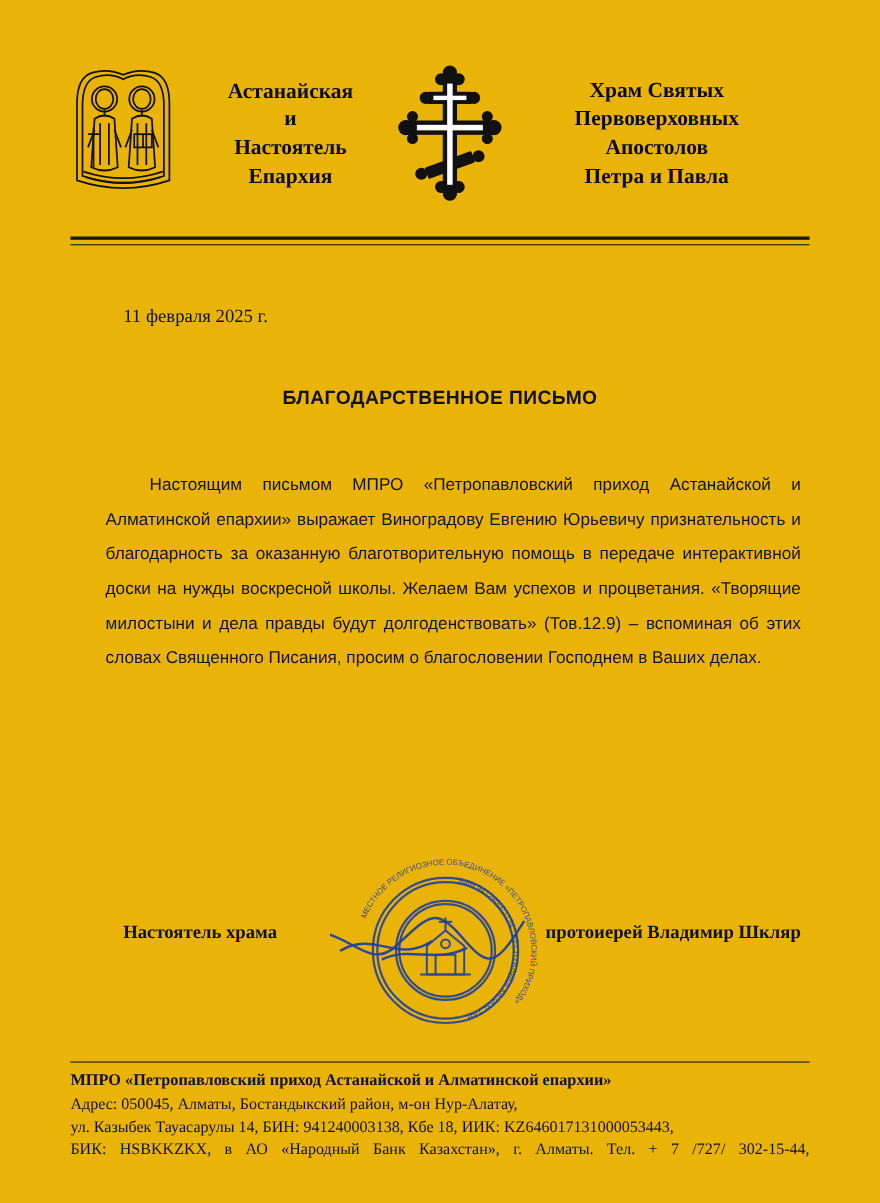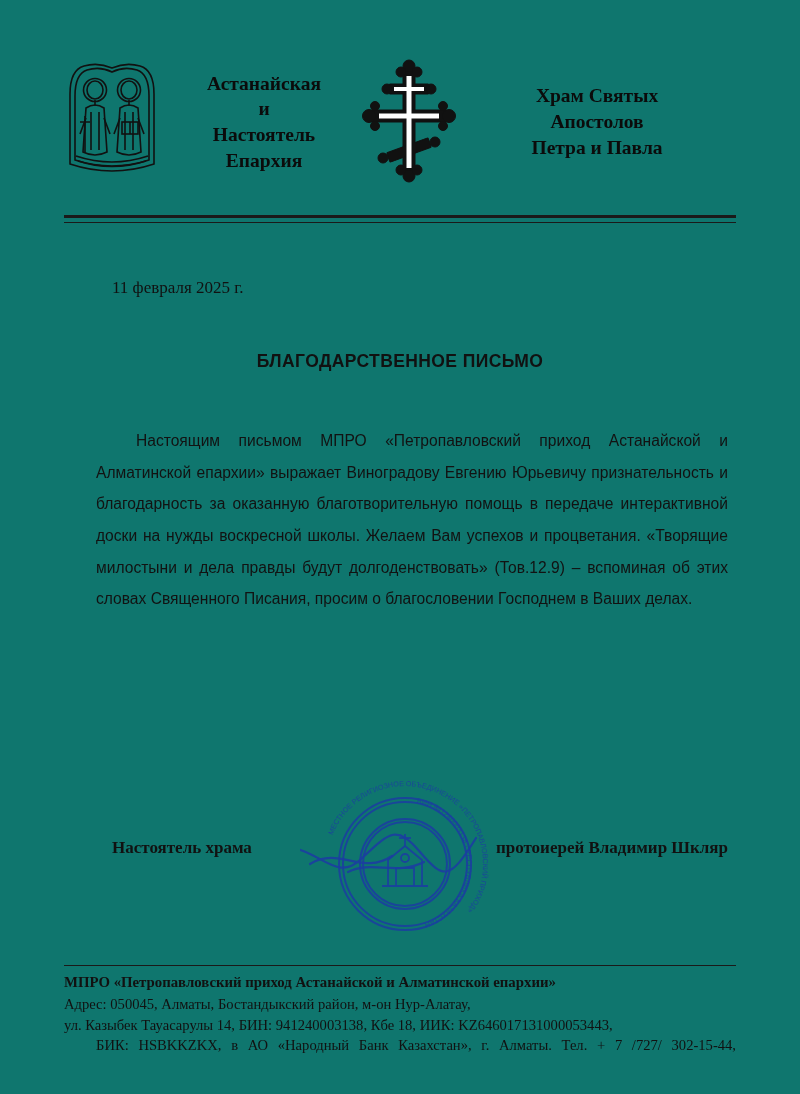--- a/index.html
+++ b/index.html
@@ -12,21 +12,21 @@
     height: 1094px;
     font-family: "Liberation Serif", serif;
     color: #111111;
     position: relative;
     overflow: hidden;
   }
 
   .page {
     position: absolute;
     inset: 0;
-    background: #0f766e;
+    background: #eab308;
   }
 
   
   .letterhead {
     position: absolute;
     top: 52px;
     left: 64px;
     right: 64px;
     height: 140px;
     display: flex;
@@ -184,21 +184,20 @@
     margin-bottom: 1px;
   }
   .footer .line {
     white-space: nowrap;
   }
   .footer .line.justified {
     display: block;
     text-align: justify;
     text-align-last: justify;
     white-space: normal;
-    margin-left: 32px;
   }
   .footer .url {
     font-size: 14px;
     margin-top: 40px;
   }
 </style>
 </head>
 <body>
 
 <div class="page">
@@ -281,20 +280,21 @@
             <rect x="45.5" y="22" width="5" height="92"></rect>
             <rect x="18" y="59.5" width="60" height="5"></rect>
             <rect x="33" y="33" width="30" height="4"></rect>
           </g>
         </svg>
       </span>
     </div>
 
     <div class="lh-right">
       <div>Храм Святых</div>
+      <div>Первоверховных</div>
       <div>Апостолов</div>
       <div>Петра и Павла</div>
     </div>
   </div>
 
   <div class="header-rule"></div>
   <div class="header-rule-thin"></div>
 
   <div class="doc-date">11 февраля 2025 г.</div>
 

